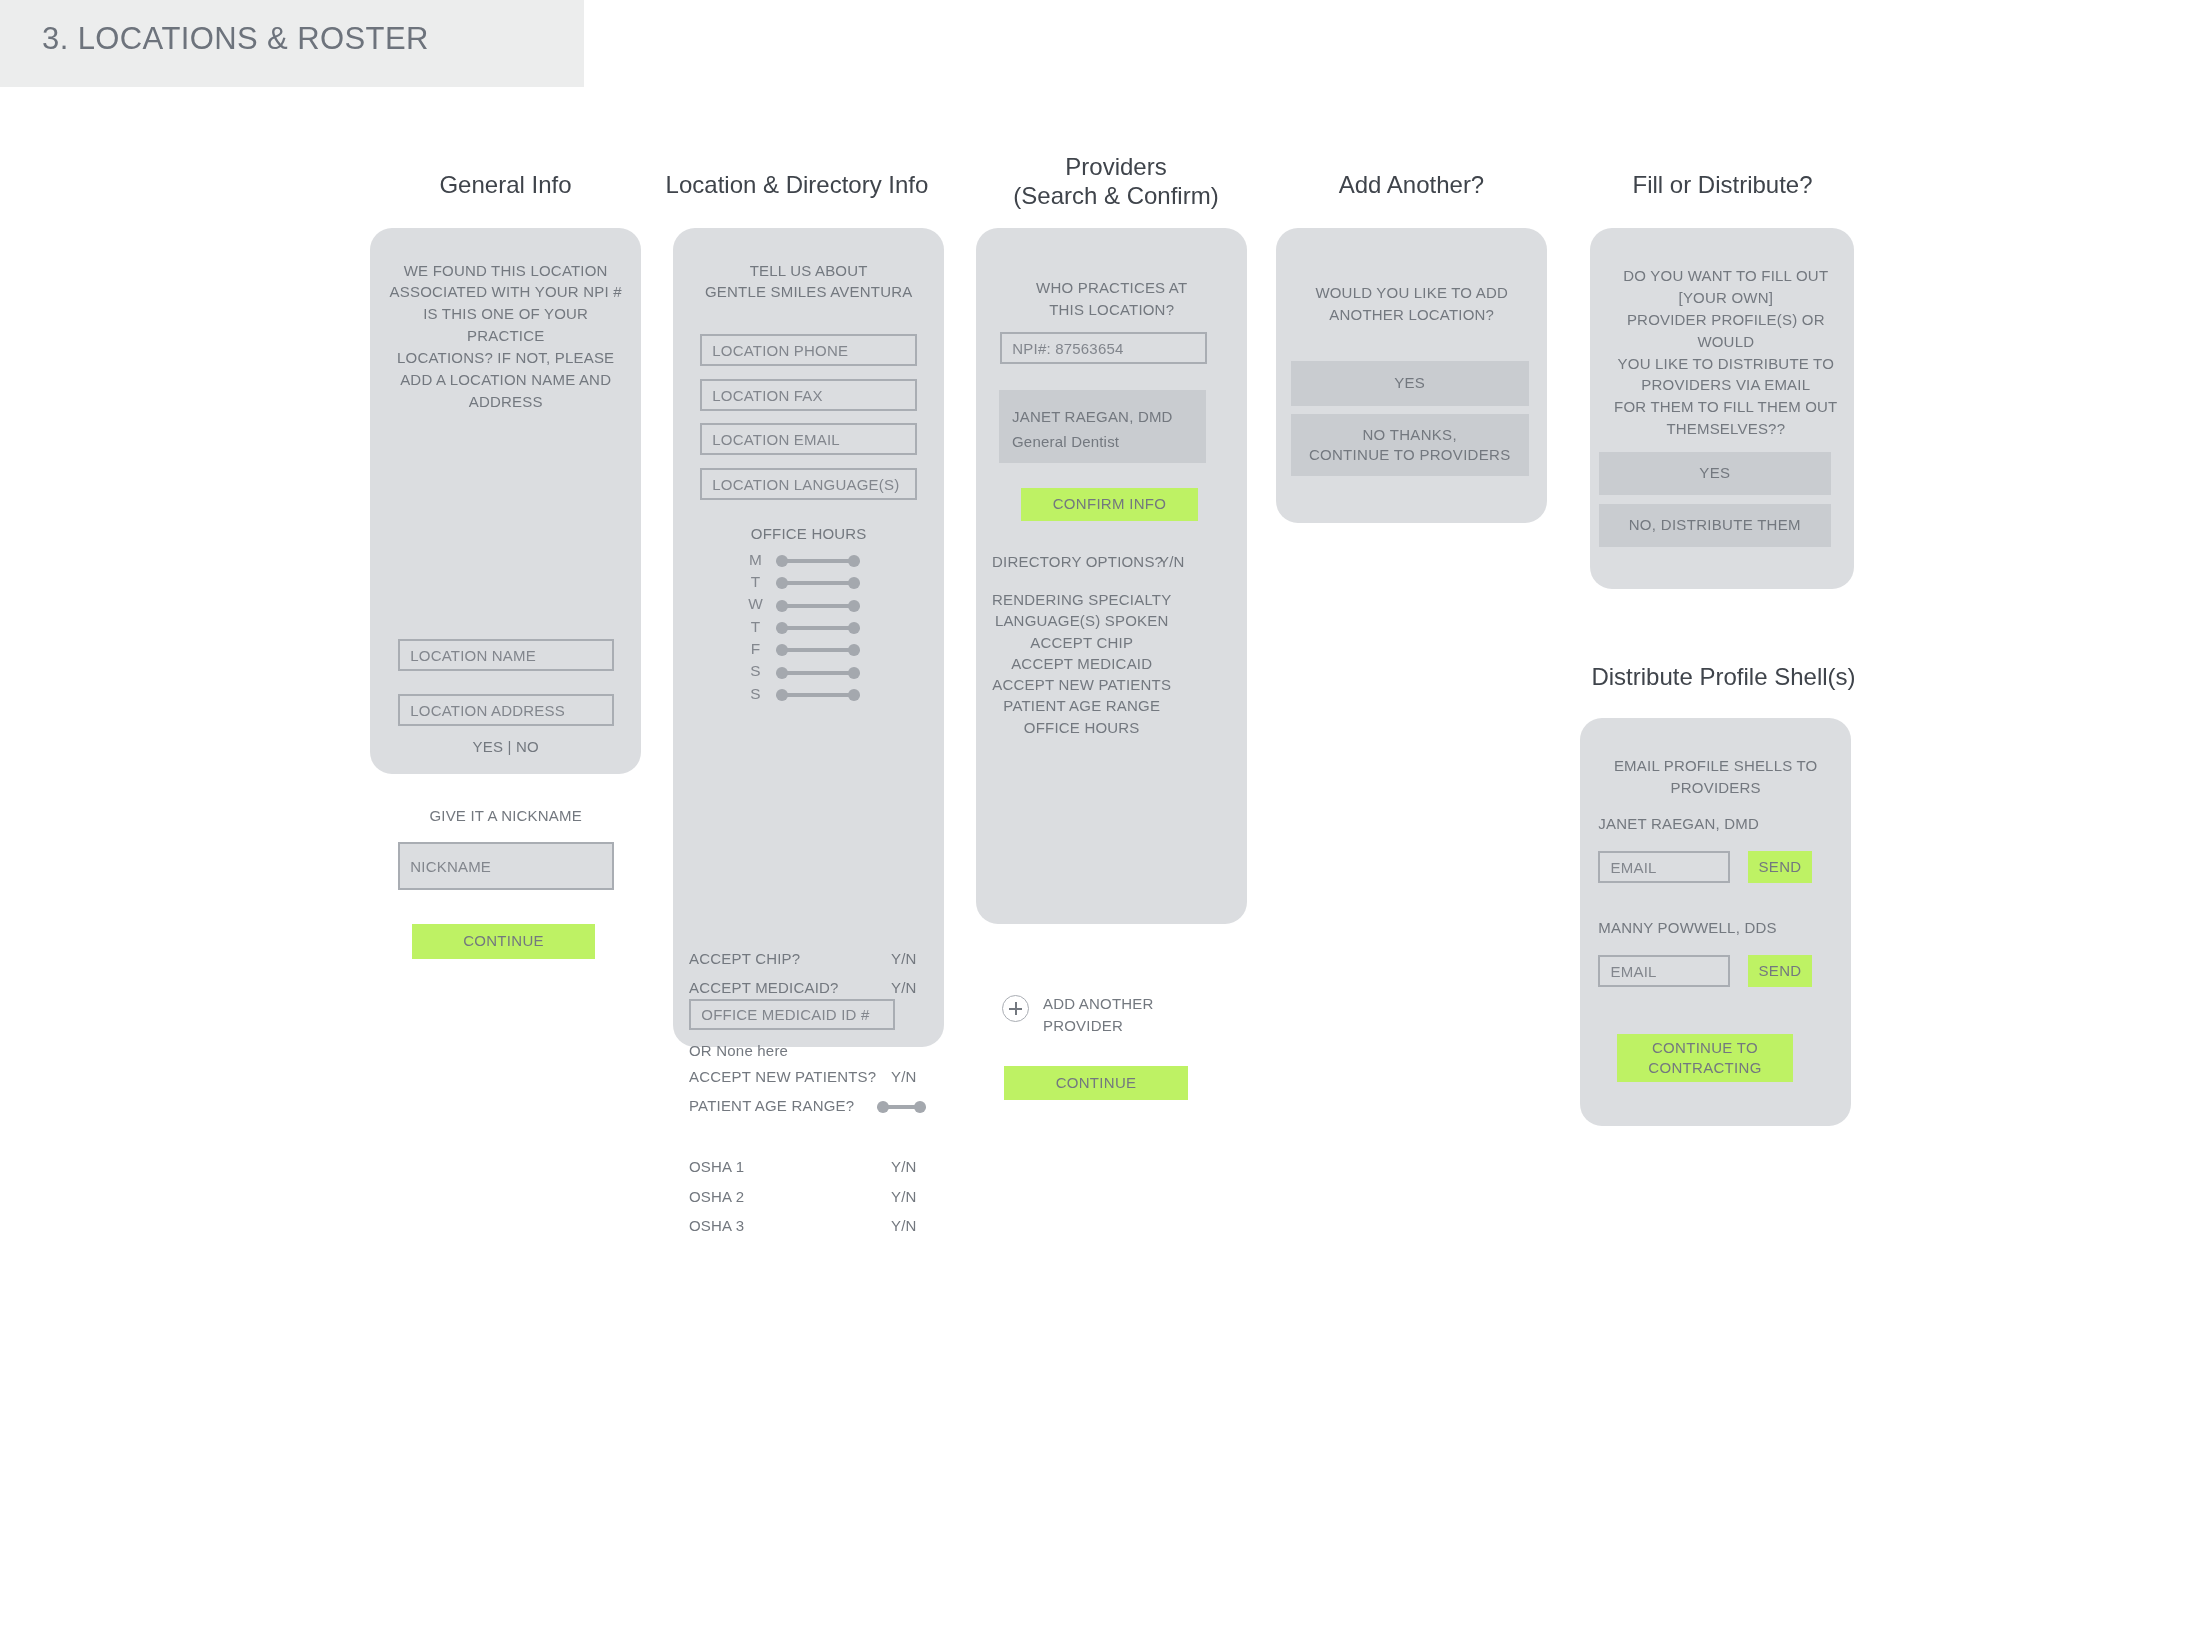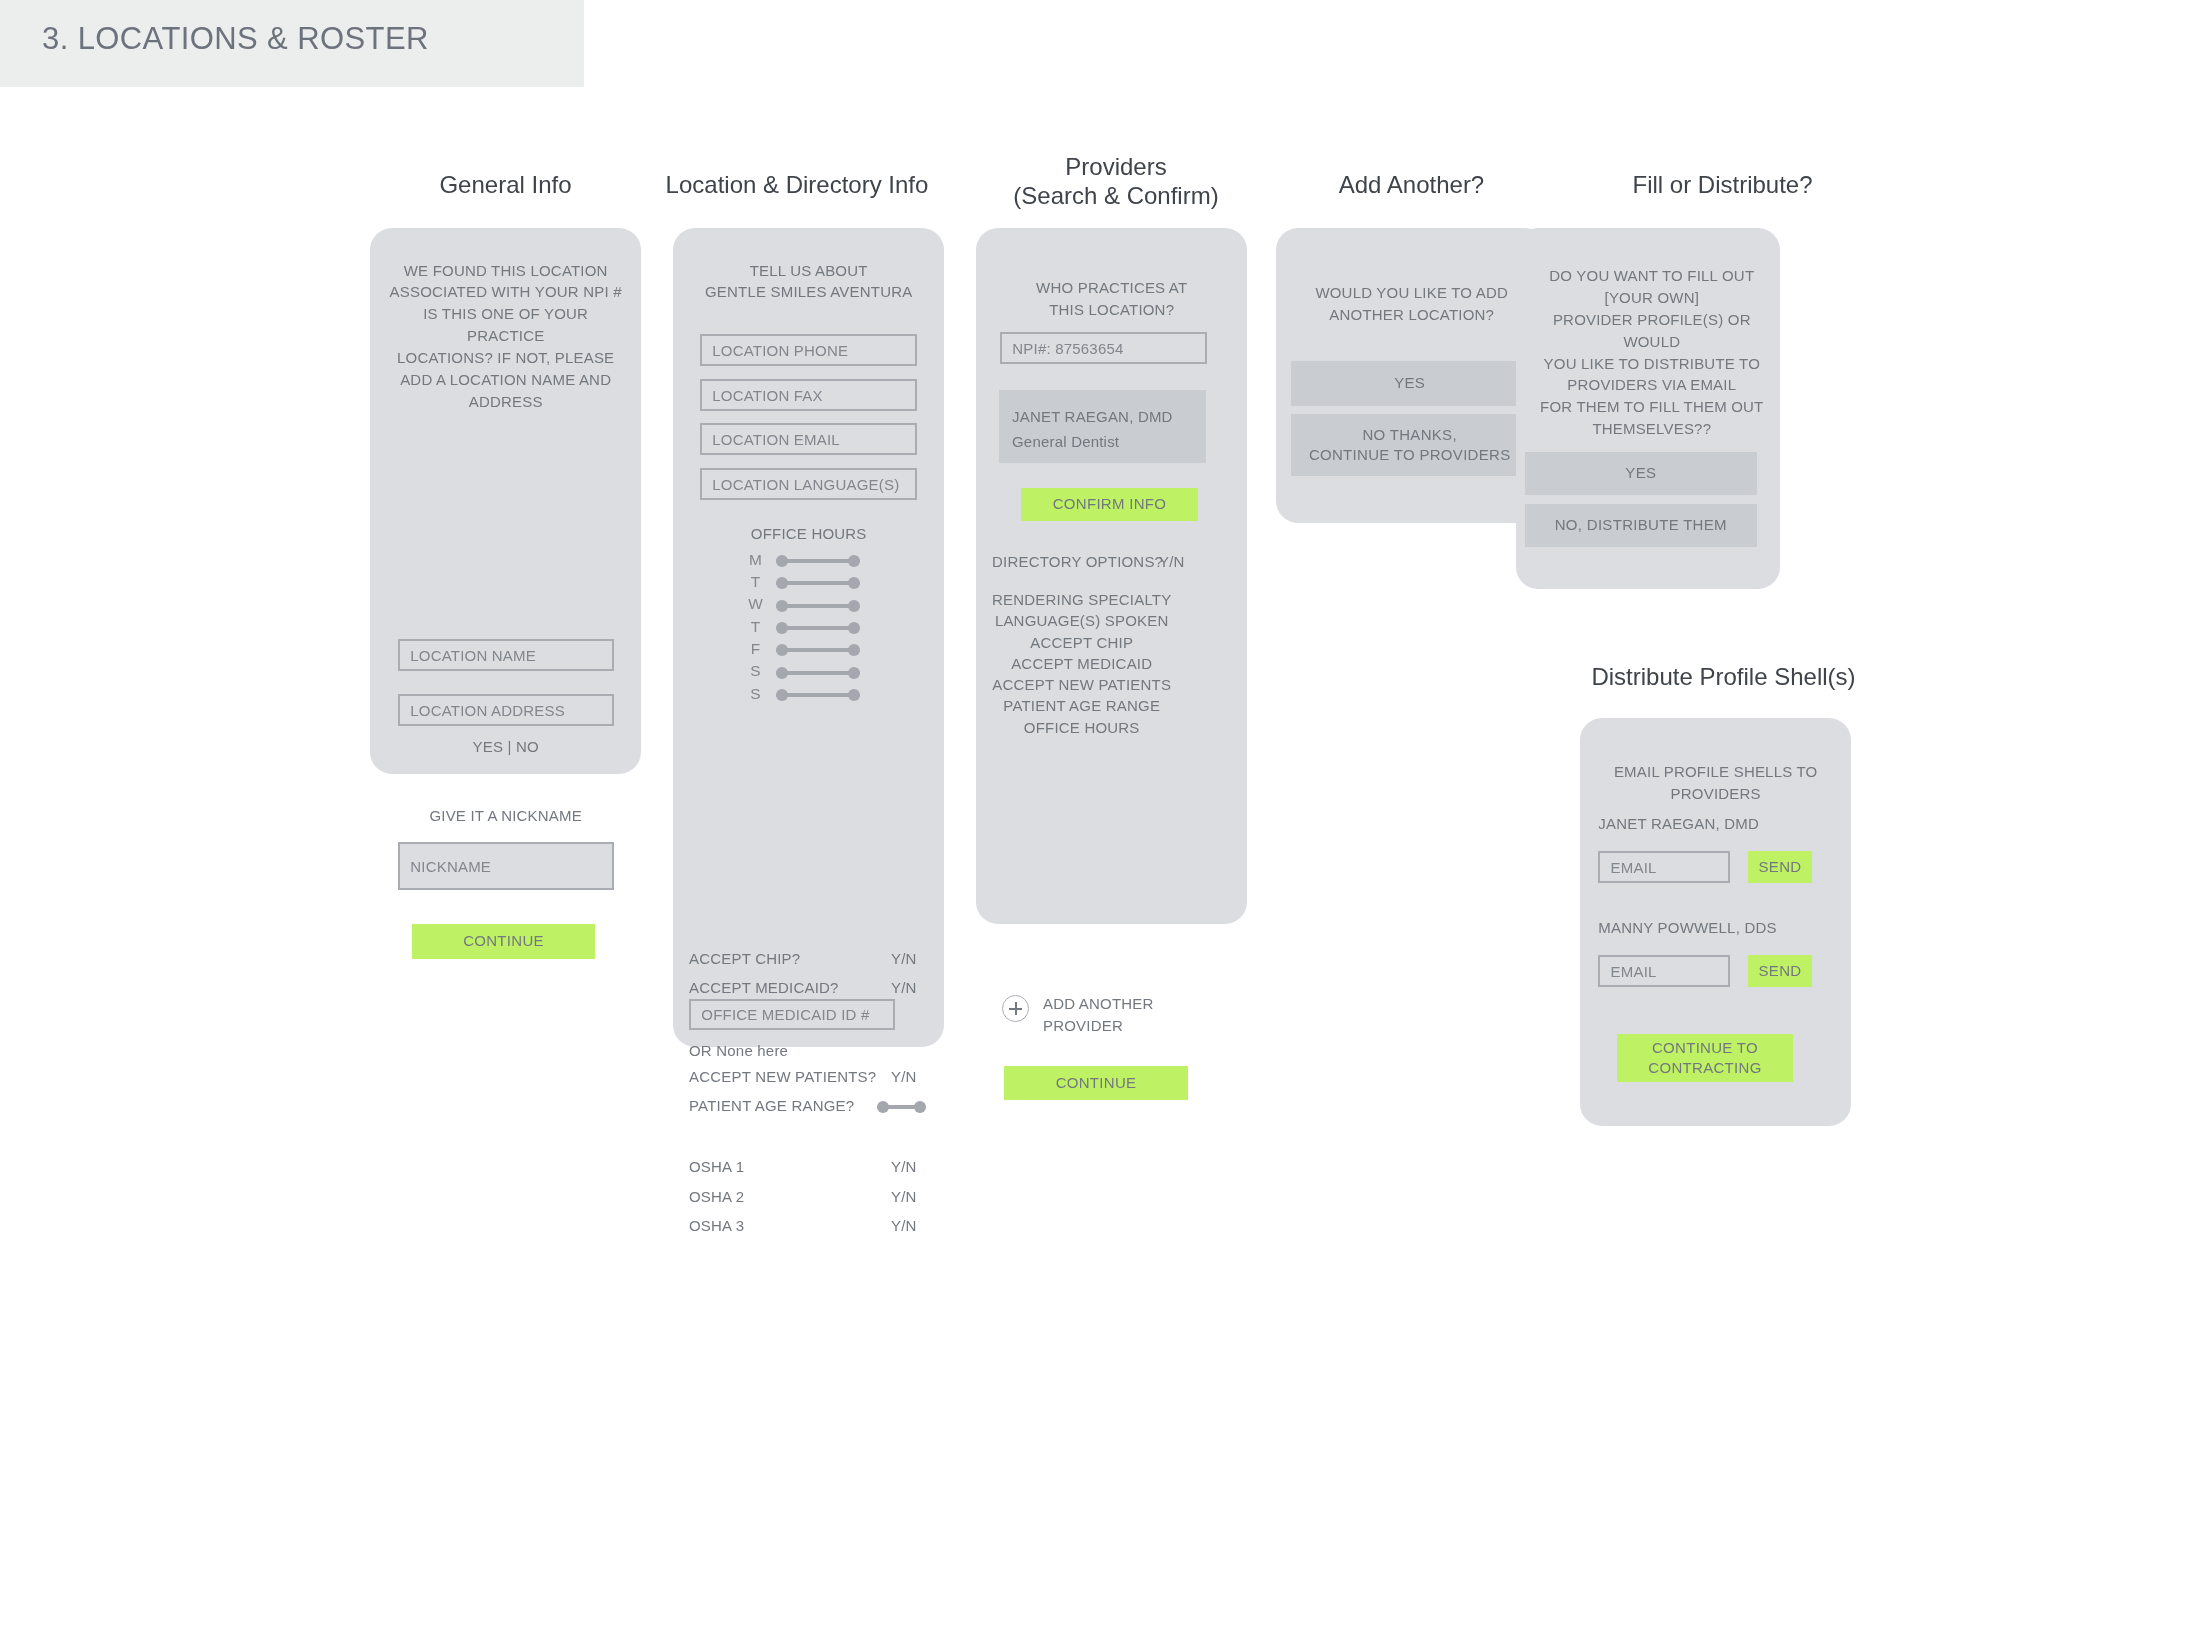--- a/index.html
+++ b/index.html
@@ -325,38 +325,38 @@
 ANOTHER LOCATION?</div>
 
   <div class="btn soft" style="left:14.7px; top:133px; width:238px; height:45px;">YES</div>
 
   <div class="btn soft" style="left:14.7px; top:186px; width:238px; height:62px;">NO THANKS,
 CONTINUE TO PROVIDERS</div>
 </div>
 
 <div class="col-heading" style="left:1587px; top:170px; width:271px;">Fill or Distribute?</div>
 
-<div class="panel" style="left:1516px; top:228px; width:264px; height:361px;">
+<div class="panel" style="left:1590px; top:228px; width:264px; height:361px;">
   <div class="blurb" style="left:7.3px; top:37px; width:257px;">DO YOU WANT TO FILL OUT
 [YOUR OWN]
 PROVIDER PROFILE(S) OR WOULD
 YOU LIKE TO DISTRIBUTE TO
 PROVIDERS VIA EMAIL
 FOR THEM TO FILL THEM OUT
 THEMSELVES??</div>
 
   <div class="btn soft" style="left:8.8px; top:224px; width:232px; height:43px;">YES</div>
 
   <div class="btn soft" style="left:8.8px; top:276px; width:232px; height:43px;">NO, DISTRIBUTE THEM</div>
 </div>
 
 <div class="col-heading" style="left:1551px; top:662px; width:345px;">Distribute Profile Shell(s)</div>
 
 <div class="panel" style="left:1580px; top:718px; width:271px; height:408px;">
-  <div class="blurb" style="left:14.7px; top:37px; width:242px;margin-top:6px;">EMAIL PROFILE SHELLS TO
+  <div class="blurb" style="left:14.7px; top:37px; width:242px;">EMAIL PROFILE SHELLS TO
 PROVIDERS</div>
 
   <div class="plain-text" style="left:18.3px; top:95px;">JANET RAEGAN, DMD</div>
   <div class="field" style="left:18.3px; top:133px; width:132px; height:32px;">EMAIL</div>
   <div class="btn" style="left:168px; top:133px; width:64px; height:32px;">SEND</div>
 
   <div class="plain-text" style="left:18.3px; top:199px;">MANNY POWWELL, DDS</div>
   <div class="field" style="left:18.3px; top:237px; width:132px; height:32px;">EMAIL</div>
   <div class="btn" style="left:168px; top:237px; width:64px; height:32px;">SEND</div>
 

